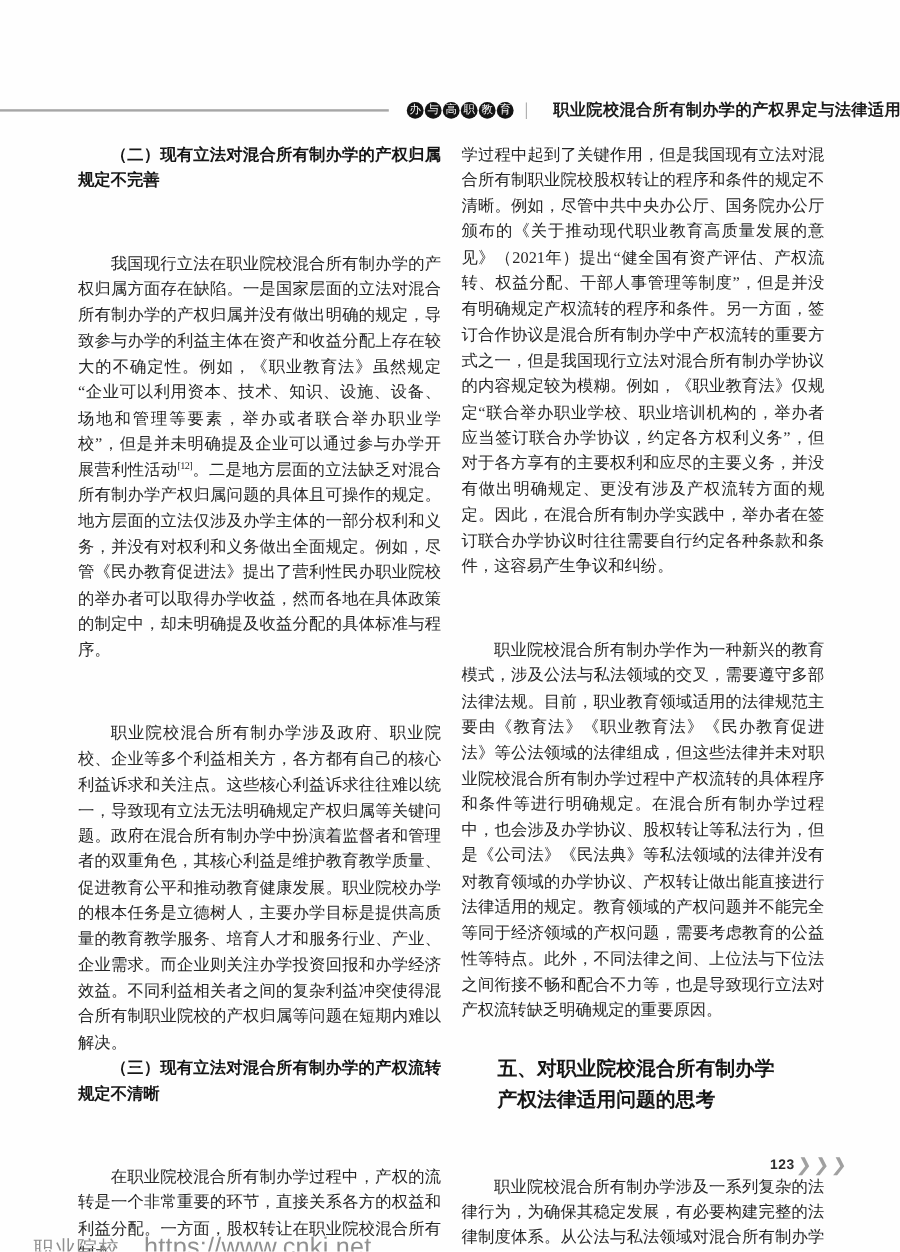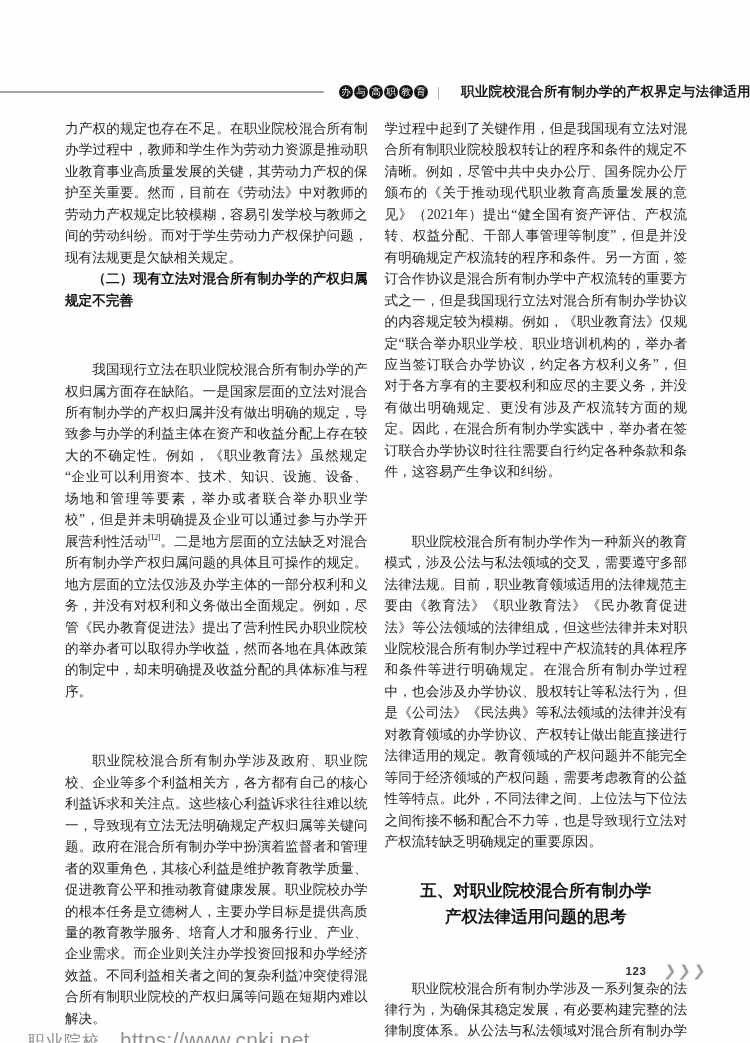--- a/index.html
+++ b/index.html
@@ -49,27 +49,26 @@
     word-break:break-all;
   }
   .col p.indent{text-indent:2em;margin-top:48px;}
   .col p.subheading{font-weight:bold;color:#161616;text-indent:2em;}
   sup.ref{font-size:8.5px;line-height:0;vertical-align:super;letter-spacing:-0.5px;}
   .section-heading{
     margin:25px 0 21px 0;
     padding:0 30px;
     font-size:16.5px;line-height:26px;
     font-weight:bold;color:#161616;
-    text-align:center;
   }
 
   
   .page-num{
     position:absolute;top:962px;right:42px;
-    display:flex;align-items:center;gap:18px;
+    display:flex;align-items:center;gap:2px;
   }
   .page-num .num{
     font-family:"Liberation Sans","DejaVu Sans",sans-serif;
     font-size:11.5px;font-weight:bold;color:#2e2e2e;letter-spacing:0.5px;
   }
   .page-num .arrows{
     color:#a0a0a0;font-size:15px;letter-spacing:2px;
     transform:skewX(-8deg);
     font-family:"DejaVu Sans",sans-serif;
   }
@@ -99,24 +98,24 @@
       <span class="circle">教</span>
       <span class="circle">育</span>
     </div>
     <span class="header-sep">|</span>
     <h1 class="header-title">职业院校混合所有制办学的产权界定与法律适用</h1>
   </div>
 
   <div class="columns">
 
     <section class="col">
-      <p>力产权的规定也存在不足。在职业院校混合所有制办学过程中，教师和学生作为劳动力资源是推动职业教育事业高质量发展的关键，其劳动力产权的保护至关重要。然而，目前在《劳动法》中对教师的劳动力产权规定比较模糊，容易引发学校与教师之间的劳动纠纷。而对于学生劳动力产权保护问题，现有法规更是欠缺相关规定。</p>
       <p class="subheading">（二）现有立法对混合所有制办学的产权归属规定不完善</p>
       <p class="indent"><span>我国现行立法在职业院校混合所有制办学的产权归属方面存在缺陷。一是国家层面的立法对混合所有制办学的产权归属并没有做出明确的规定，导致参与办学的利益主体在资产和收益分配上存在较大的不确定性。例如，《职业教育法》虽然规定“企业可以利用资本、技术、知识、设施、设备、场地和管理等要素，举办或者联合举办职业学校”，但是并未明确提及企业可以通过参与办学开展营利性活动</span><sup class="ref">[12]</sup><span>。二是地方层面的立法缺乏对混合所有制办学产权归属问题的具体且可操作的规定。地方层面的立法仅涉及办学主体的一部分权利和义务，并没有对权利和义务做出全面规定。例如，尽管《民办教育促进法》提出了营利性民办职业院校的举办者可以取得办学收益，然而各地在具体政策的制定中，却未明确提及收益分配的具体标准与程序。</span></p>
       <p class="indent">职业院校混合所有制办学涉及政府、职业院校、企业等多个利益相关方，各方都有自己的核心利益诉求和关注点。这些核心利益诉求往往难以统一，导致现有立法无法明确规定产权归属等关键问题。政府在混合所有制办学中扮演着监督者和管理者的双重角色，其核心利益是维护教育教学质量、促进教育公平和推动教育健康发展。职业院校办学的根本任务是立德树人，主要办学目标是提供高质量的教育教学服务、培育人才和服务行业、产业、企业需求。而企业则关注办学投资回报和办学经济效益。不同利益相关者之间的复杂利益冲突使得混合所有制职业院校的产权归属等问题在短期内难以解决。</p>
+      <p class="subheading">（三）现有立法对混合所有制办学的产权流转规定不清晰</p>
       <p class="indent">在职业院校混合所有制办学过程中，产权的流转是一个非常重要的环节，直接关系各方的权益和利益分配。一方面，股权转让在职业院校混合所有制办</p>
     </section>
 
     <section class="col">
       <p>学过程中起到了关键作用，但是我国现有立法对混合所有制职业院校股权转让的程序和条件的规定不清晰。例如，尽管中共中央办公厅、国务院办公厅颁布的《关于推动现代职业教育高质量发展的意见》（2021年）提出“健全国有资产评估、产权流转、权益分配、干部人事管理等制度”，但是并没有明确规定产权流转的程序和条件。另一方面，签订合作协议是混合所有制办学中产权流转的重要方式之一，但是我国现行立法对混合所有制办学协议的内容规定较为模糊。例如，《职业教育法》仅规定“联合举办职业学校、职业培训机构的，举办者应当签订联合办学协议，约定各方权利义务”，但对于各方享有的主要权利和应尽的主要义务，并没有做出明确规定、更没有涉及产权流转方面的规定。因此，在混合所有制办学实践中，举办者在签订联合办学协议时往往需要自行约定各种条款和条件，这容易产生争议和纠纷。</p>
       <p class="indent">职业院校混合所有制办学作为一种新兴的教育模式，涉及公法与私法领域的交叉，需要遵守多部法律法规。目前，职业教育领域适用的法律规范主要由《教育法》《职业教育法》《民办教育促进法》等公法领域的法律组成，但这些法律并未对职业院校混合所有制办学过程中产权流转的具体程序和条件等进行明确规定。在混合所有制办学过程中，也会涉及办学协议、股权转让等私法行为，但是《公司法》《民法典》等私法领域的法律并没有对教育领域的办学协议、产权转让做出能直接进行法律适用的规定。教育领域的产权问题并不能完全等同于经济领域的产权问题，需要考虑教育的公益性等特点。此外，不同法律之间、上位法与下位法之间衔接不畅和配合不力等，也是导致现行立法对产权流转缺乏明确规定的重要原因。</p>
       <h2 class="section-heading">五、对职业院校混合所有制办学产权法律适用问题的思考</h2>
       <p class="indent">职业院校混合所有制办学涉及一系列复杂的法律行为，为确保其稳定发展，有必要构建完整的法律制度体系。从公法与私法领域对混合所有制办学产权保护的规则出发，探讨混合所有制办学产权所面临的风险，并提出相应立法建议，是以法治的手段保障职业院校混合所有制办学的重要前提。</p>
     </section>
 

